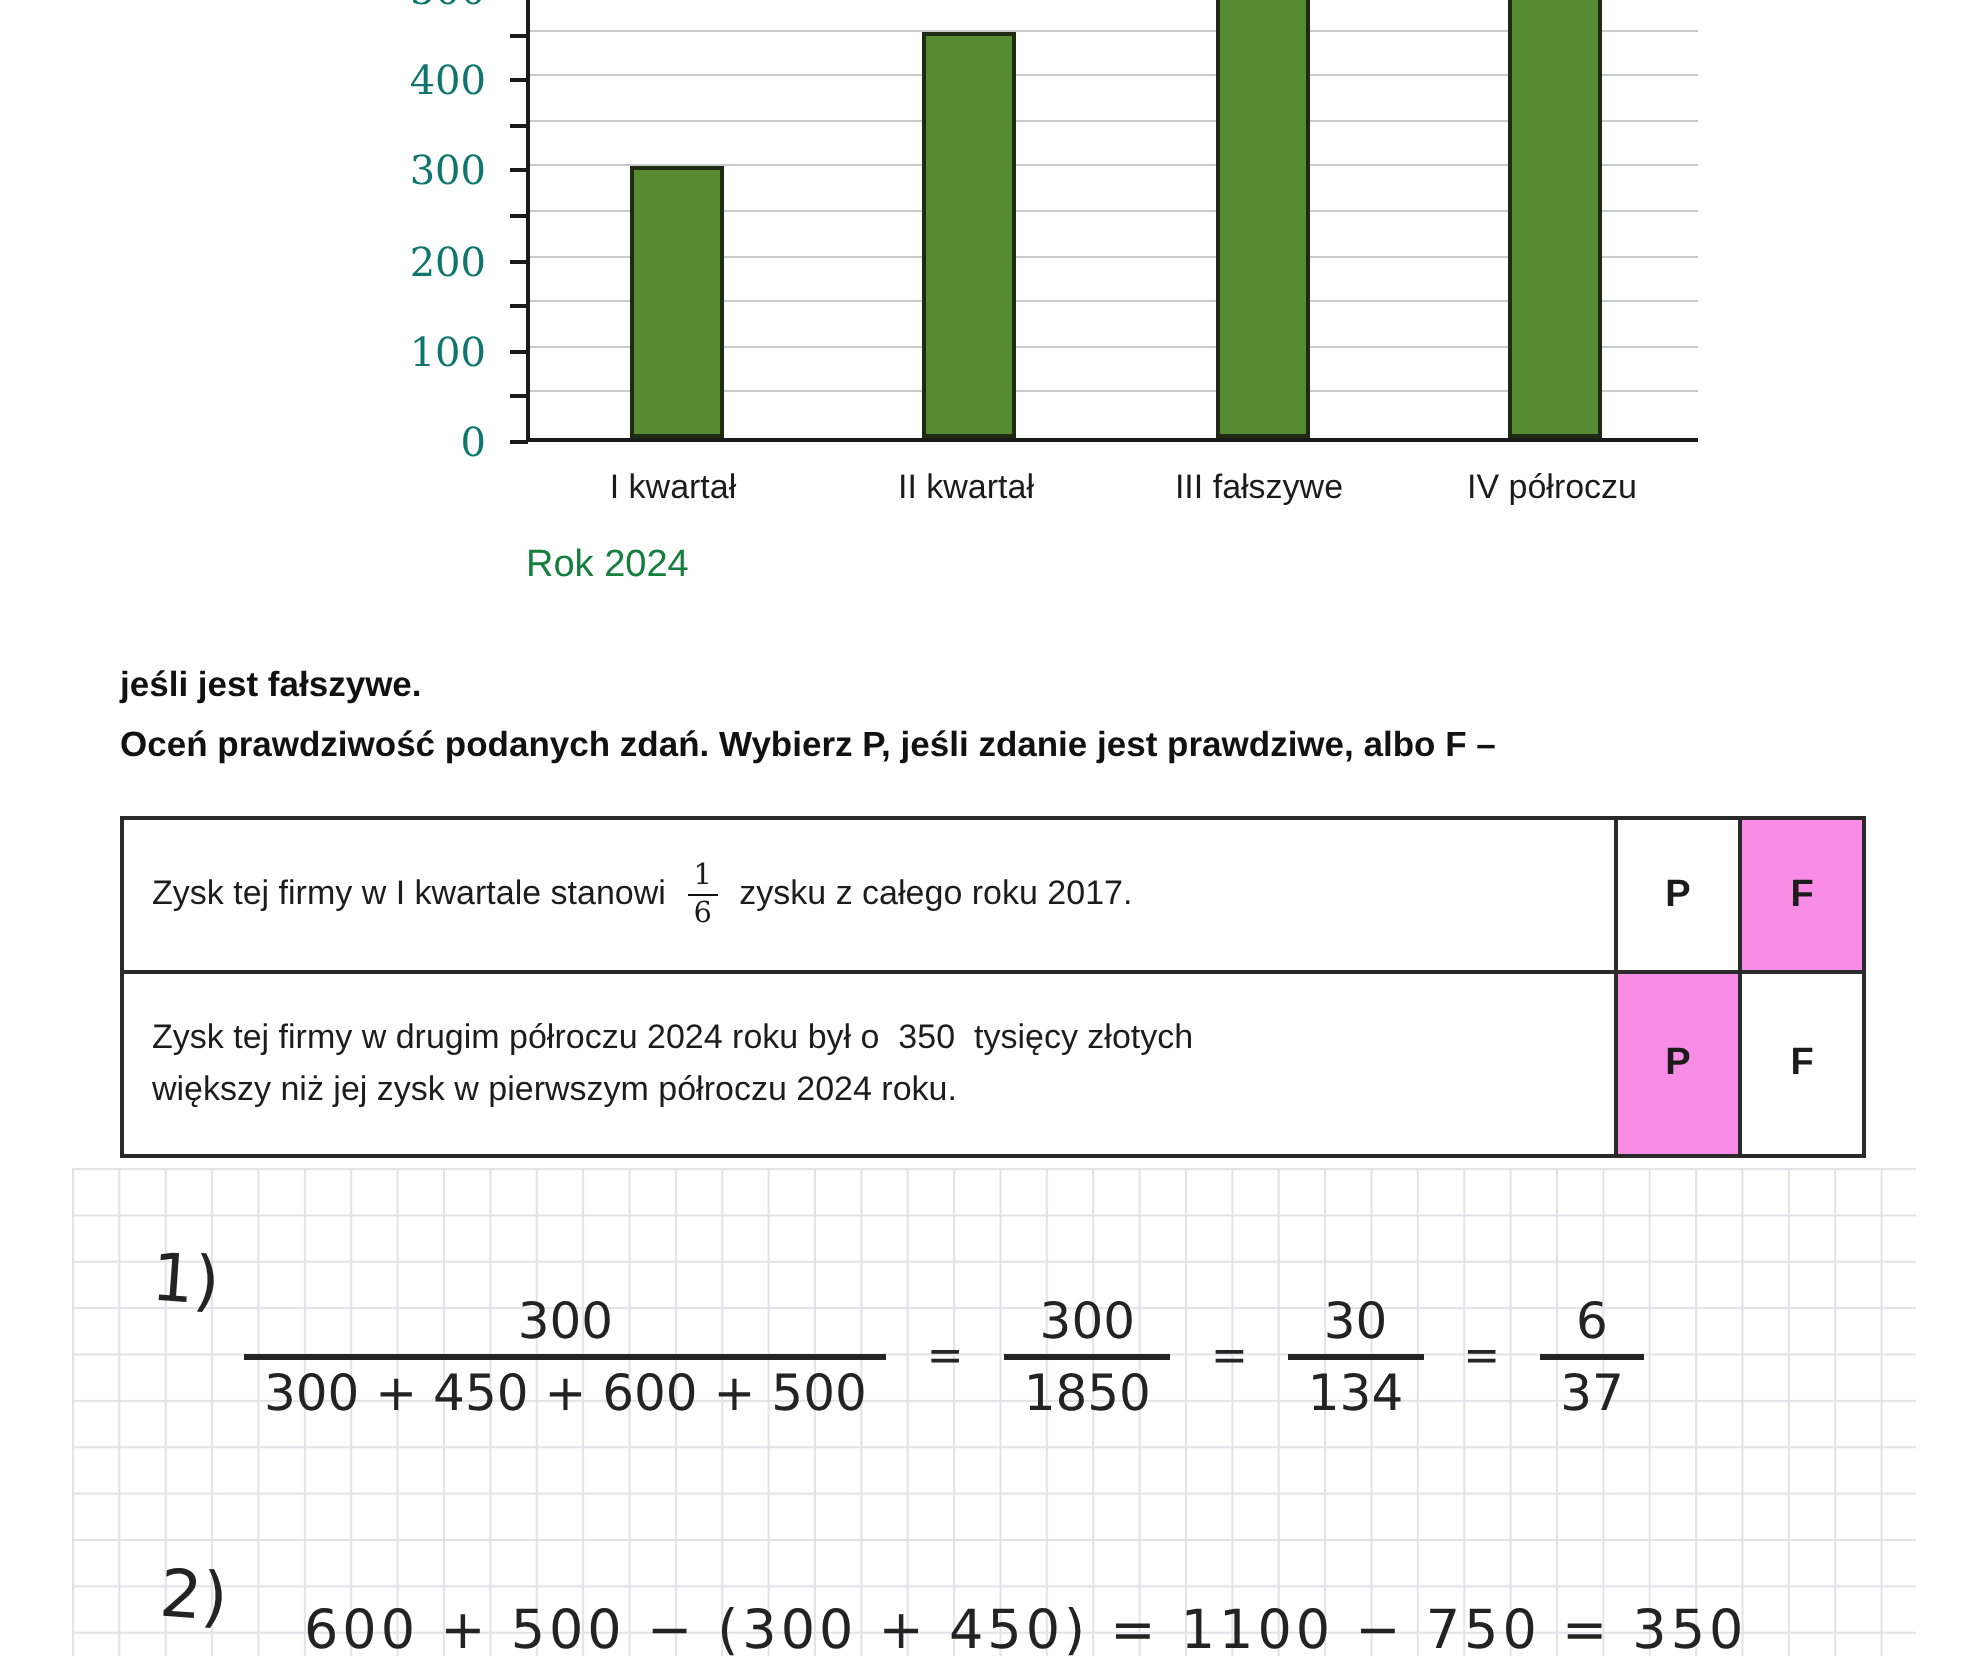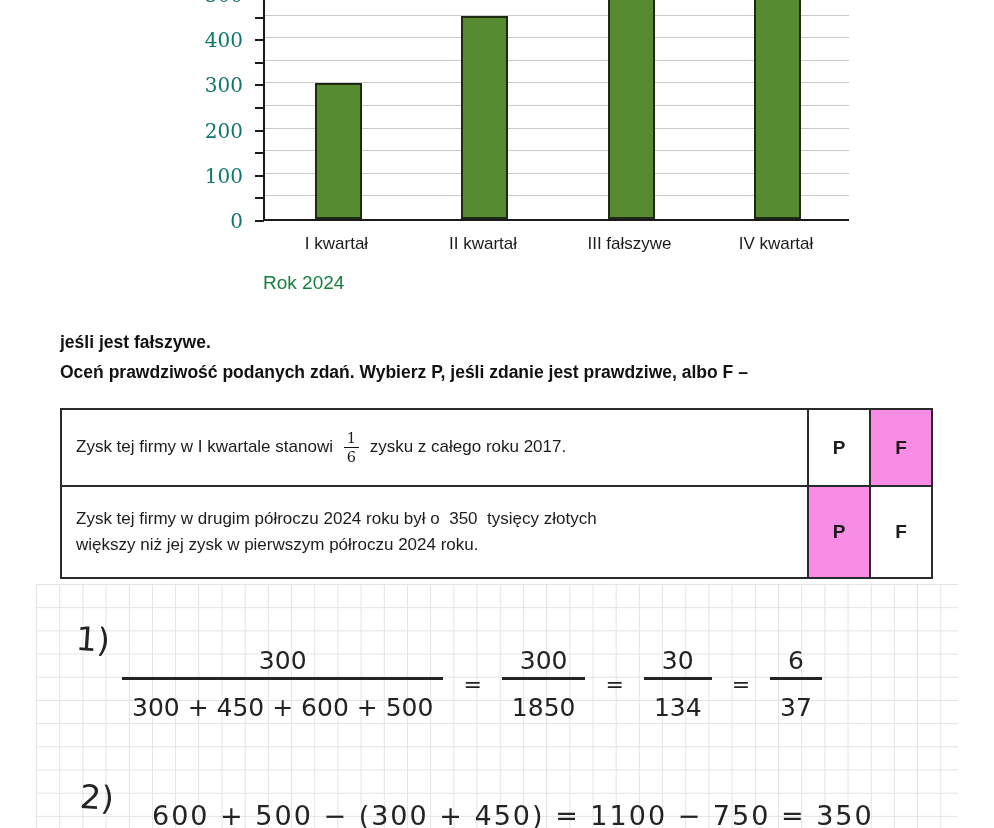--- a/index.html
+++ b/index.html
@@ -66,21 +66,21 @@
   .hw{font-family:"DejaVu Sans",sans-serif;color:#232323;}
   .label1{position:absolute;left:40px;top:36px;font-size:33px;transform:rotate(4deg);}
   .label2{position:absolute;left:44px;top:194px;font-size:33px;transform:rotate(4deg);}
   .eq1{
     position:absolute;left:86px;top:62px;
     display:flex;align-items:center;gap:18px;
     font-family:"DejaVu Sans",sans-serif;color:#232323;font-size:25px;
   }
   .hfrac{display:inline-flex;flex-direction:column;align-items:center;line-height:29px;}
   .hfrac .num{padding:0 10px 2px;}
-  .hfrac .den{border-top:3px solid #242424;padding:13px 10px 0;}
+  .hfrac .den{border-top:3px solid #242424;padding:2px 10px 0;}
   .heq{font-size:22px;padding:0 2px;}
   .eq2{
     position:absolute;left:116px;top:218px;
     font-size:27px;line-height:28px;letter-spacing:2px;white-space:nowrap;
   }
 </style>
 </head>
 <body>
 
 <div class="chart">
@@ -112,21 +112,21 @@
     <div class="ytick" style="top: 152.2px;"></div>
     <div class="ytick" style="top: 129.6px;"></div>
     <div class="ytick" style="top: 107px;"></div>
     <div class="ytick" style="top: 84.4px;"></div>
     <div class="ytick" style="top: 61.8px;"></div>
     <div class="ytick" style="top: 39.2px;"></div>
     <div class="ytick" style="top: 16.6px;"></div>
     <div class="xlab" style="left: 263px;">I kwartał</div>
     <div class="xlab" style="left: 409.5px;">II kwartał</div>
     <div class="xlab" style="left: 556px;">III fałszywe</div>
-    <div class="xlab" style="left: 702.5px;">IV kwartał</div>
+    <div class="xlab" style="left: 702.5px;">IV półroczu</div>
   </div>
 
 <div class="instr">
   <div>jeśli jest fałszywe.</div>
   <div>Oceń prawdziwość podanych zdań. Wybierz P, jeśli zdanie jest prawdziwe, albo F –</div>
 </div>
 
 <table class="pf">
   <tbody>
       <tr>

